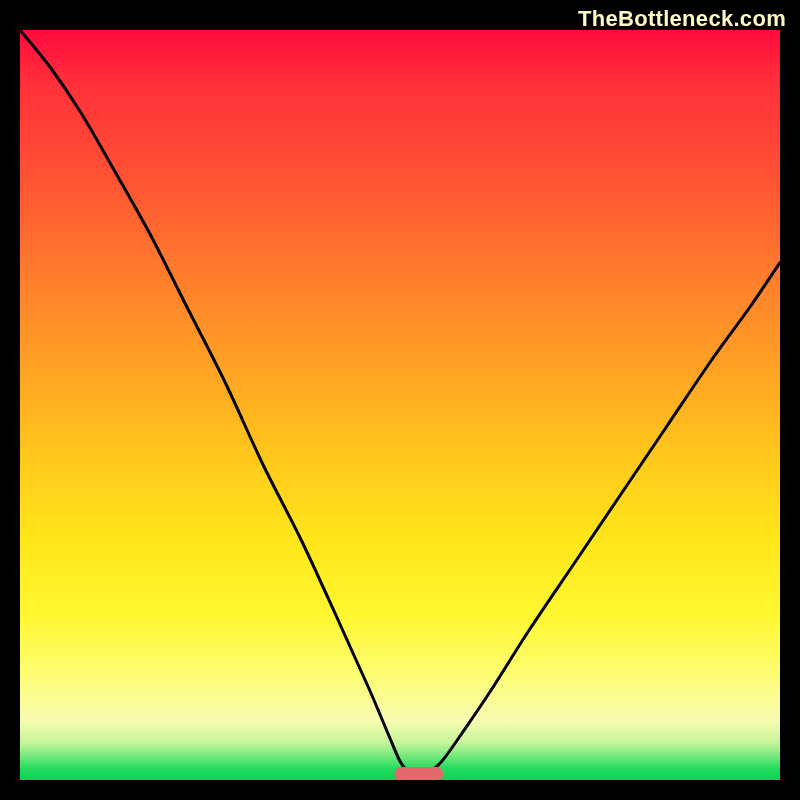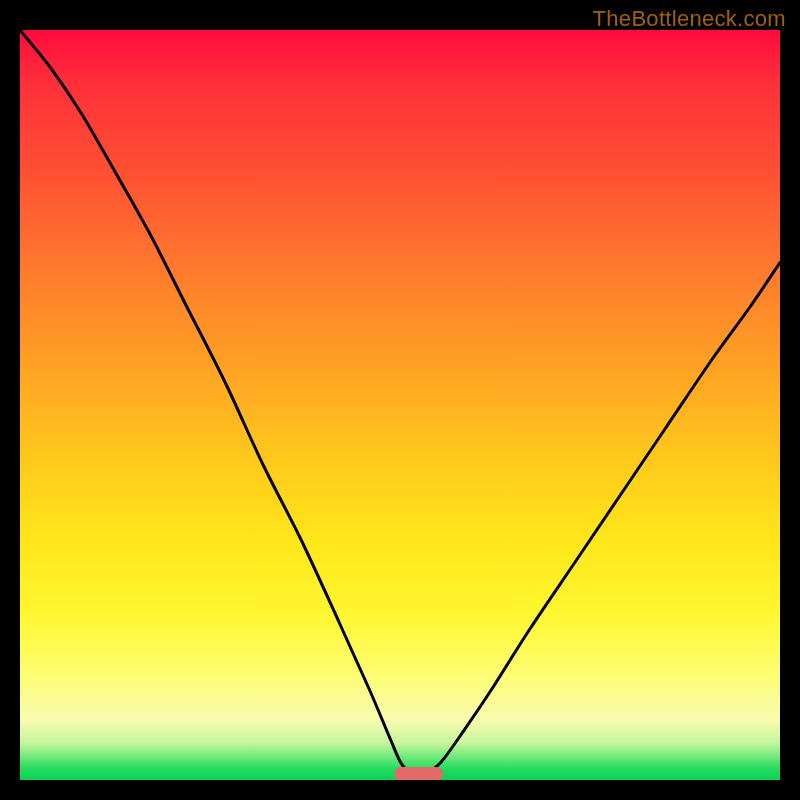--- a/index.html
+++ b/index.html
@@ -15,22 +15,22 @@
     width: 800px;
     height: 800px;
     background: #000;
   }
   .watermark {
     position: absolute;
     top: 6px;
     right: 14px;
     font-family: Arial, Helvetica, sans-serif;
     font-size: 22px;
-    font-weight: 400;
-    color: #a16207;
+    font-weight: 700;
+    color: #fef9c3;
     letter-spacing: 0.3px;
     z-index: 50;
     user-select: none;
   }
   .plot-area {
     position: absolute;
     left: 20px;
     top: 30px;
     width: 760px;   
     height: 750px;  

